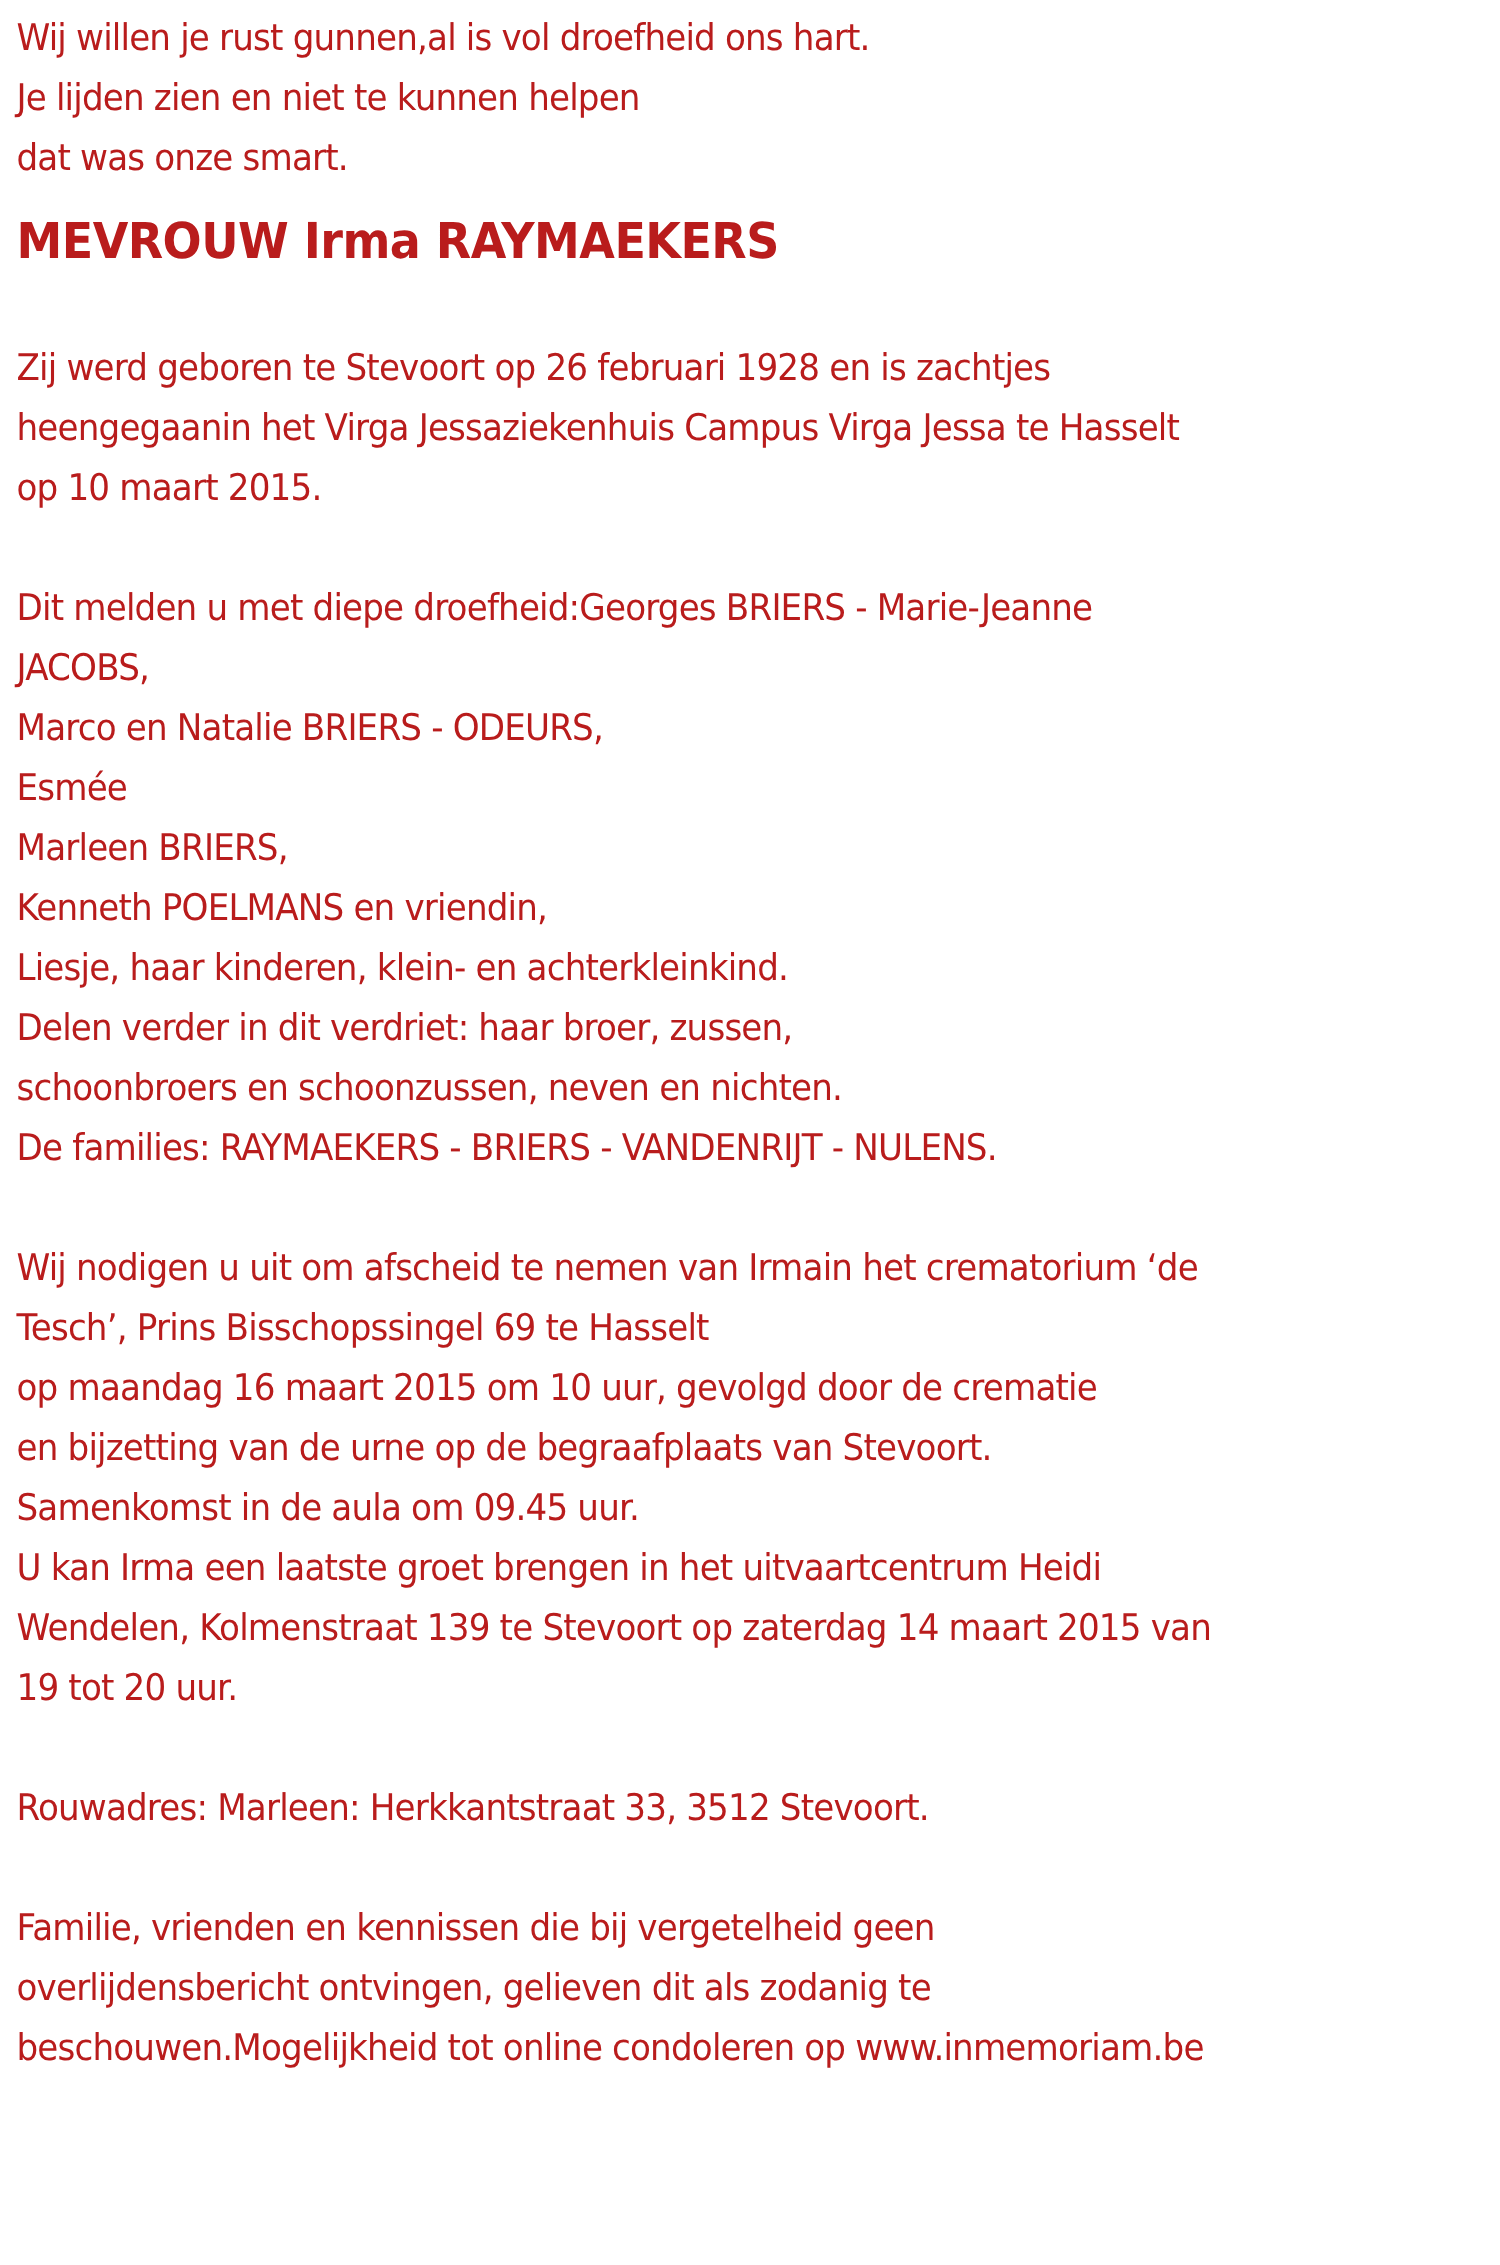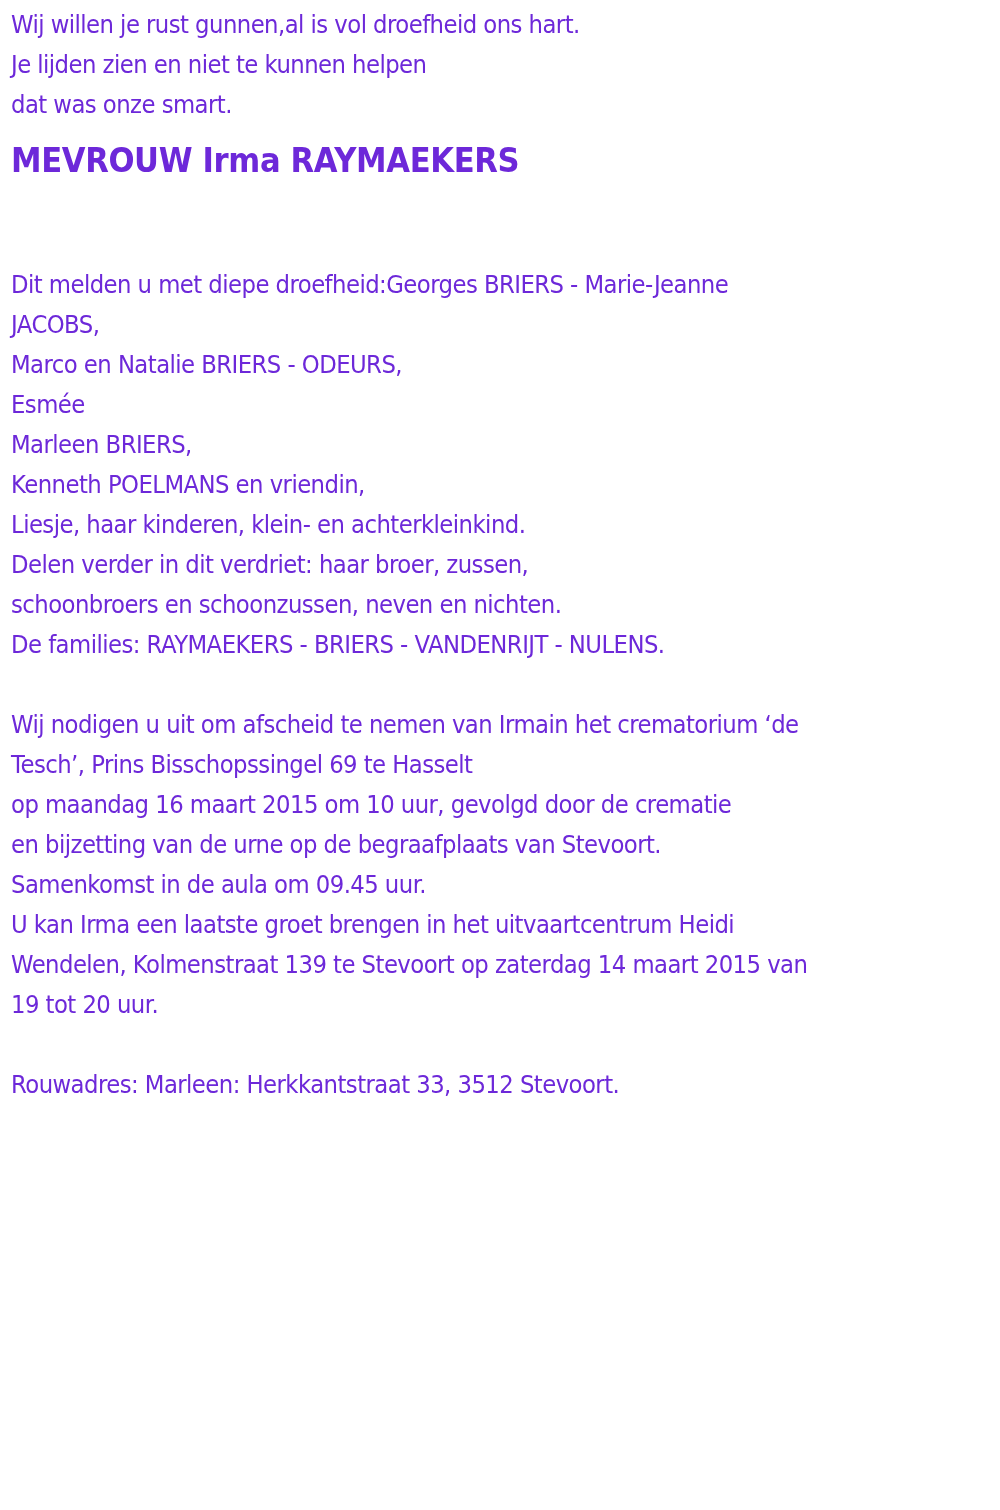--- a/index.html
+++ b/index.html
@@ -1,17 +1,17 @@
 <!DOCTYPE html>
 <html><head>
 <meta charset="utf-8">
 <style>
   html, body { margin: 0; padding: 0; background: #ffffff; }
   body { width: 1000px; height: 1510px; overflow: hidden; position: relative; }
-  .page { position: absolute; left: 11px; top: 5px; right: 15px; color: #6d28d9;
+  .page { position: absolute; left: 11px; top: 5px; right: 15px; color: #b91c1c;
           font-family: "DejaVu Sans", sans-serif; }
   .line { height: 40px; line-height: 40px; font-size: 24.5px; white-space: nowrap;
           letter-spacing: -0.6px; word-spacing: 0px; transform-origin: left center;
           transform: scaleX(0.93); }
   .blank { height: 40px; }
   .title { height: 48px; line-height: 48px; font-size: 33px; font-weight: bold;
            white-space: nowrap; letter-spacing: -0.4px; transform-origin: left center;
            transform: scaleX(0.93); margin-top: 12px; }
   .cross { font-weight: bold; }
 </style>
@@ -23,20 +23,25 @@
     <div class="line">Wij willen je rust gunnen,al is vol droefheid ons hart.</div>
     <div class="line">Je lijden zien en niet te kunnen helpen</div>
     <div class="line">dat was onze smart.</div>
   </div>
 
   <div class="title">MEVROUW Irma RAYMAEKERS</div>
 
 
   <div class="blank"></div>
 
+  <div>
+    <div class="line">Zij werd geboren te Stevoort op 26 februari 1928 en is zachtjes</div>
+    <div class="line">heengegaanin het Virga Jessaziekenhuis Campus Virga Jessa te Hasselt</div>
+    <div class="line">op 10 maart 2015.</div>
+  </div>
 
   <div class="blank"></div>
 
   <div>
     <div class="line">Dit melden u met diepe droefheid:Georges BRIERS - Marie-Jeanne</div>
     <div class="line">JACOBS,</div>
     <div class="line">Marco en Natalie BRIERS - ODEURS,</div>
     <div class="line">Esmée</div>
     <div class="line">Marleen BRIERS,</div>
     <div class="line">Kenneth POELMANS en vriendin,</div>
@@ -58,13 +63,18 @@
     <div class="line">Wendelen, Kolmenstraat 139 te Stevoort op zaterdag 14 maart 2015 van</div>
     <div class="line">19 tot 20 uur.</div>
   </div>
 
   <div class="blank"></div>
 
   <div class="line">Rouwadres: Marleen: Herkkantstraat 33, 3512 Stevoort.</div>
 
   <div class="blank"></div>
 
+  <div>
+    <div class="line">Familie, vrienden en kennissen die bij vergetelheid geen</div>
+    <div class="line">overlijdensbericht ontvingen, gelieven dit als zodanig te</div>
+    <div class="line">beschouwen.Mogelijkheid tot online condoleren op www.inmemoriam.be</div>
+  </div>
 </div>
 
 </body></html>

